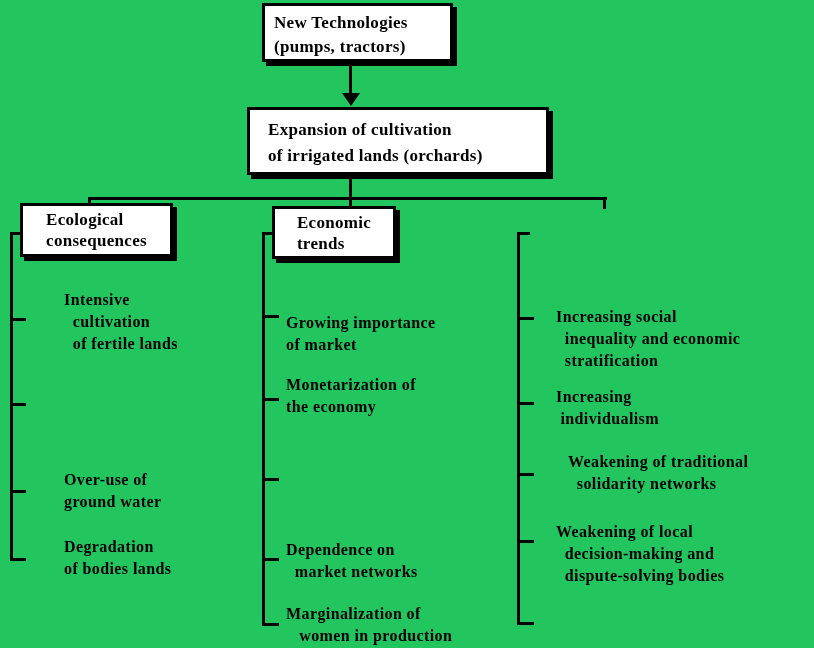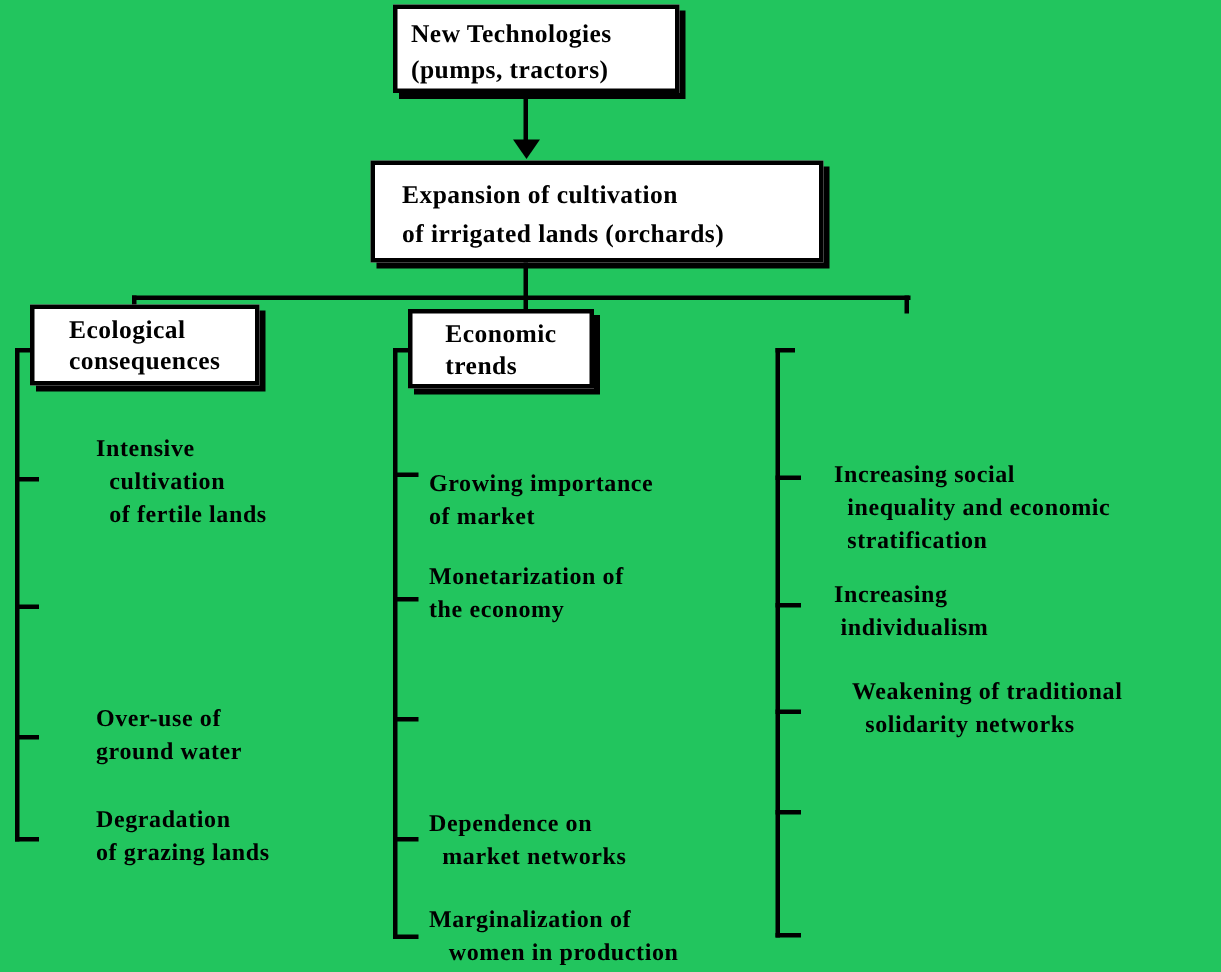--- a/index.html
+++ b/index.html
@@ -101,32 +101,35 @@
   <div class="line" style="left:517px; top:473px; width:17px; height:3px;"></div>
   <div class="line" style="left:517px; top:540px; width:17px; height:3px;"></div>
   <div class="line" style="left:517px; top:622px; width:17px; height:3px;"></div>
 
   <div class="item" style="left:64px; top:289px;">Intensive
   cultivation
   of fertile lands</div>
   <div class="item" style="left:64px; top:469px;">Over-use of
 ground water</div>
   <div class="item" style="left:64px; top:536px;">Degradation
-of grazing lands</div>
+of bodies lands</div>
 
   <div class="item" style="left:286px; top:312px;">Growing importance
 of market</div>
   <div class="item" style="left:286px; top:374px;">Monetarization of
 the economy</div>
   <div class="item" style="left:286px; top:539px;">Dependence on
   market networks</div>
   <div class="item" style="left:286px; top:603px;">Marginalization of
    women in production</div>
 
   <div class="item" style="left:556px; top:291px;margin-top:15px;">Increasing social
   inequality and economic
   stratification</div>
   <div class="item" style="left:556px; top:386px;">Increasing
  individualism</div>
   <div class="item" style="left:536px; top:451px;margin-left:32px;">Weakening of traditional
   solidarity networks</div>
+  <div class="item" style="left:556px; top:521px;">Weakening of local
+  decision-making and
+  dispute-solving bodies</div>
 
 </div>
 
 </body></html>

